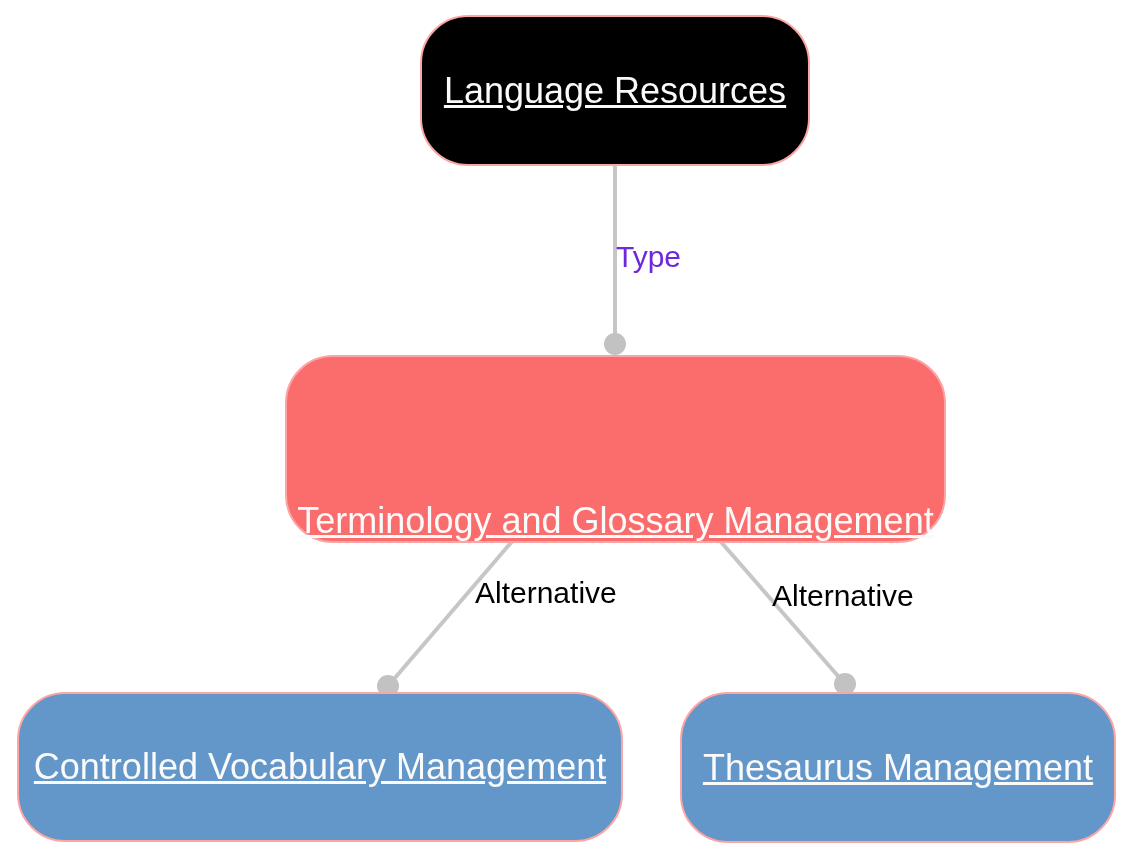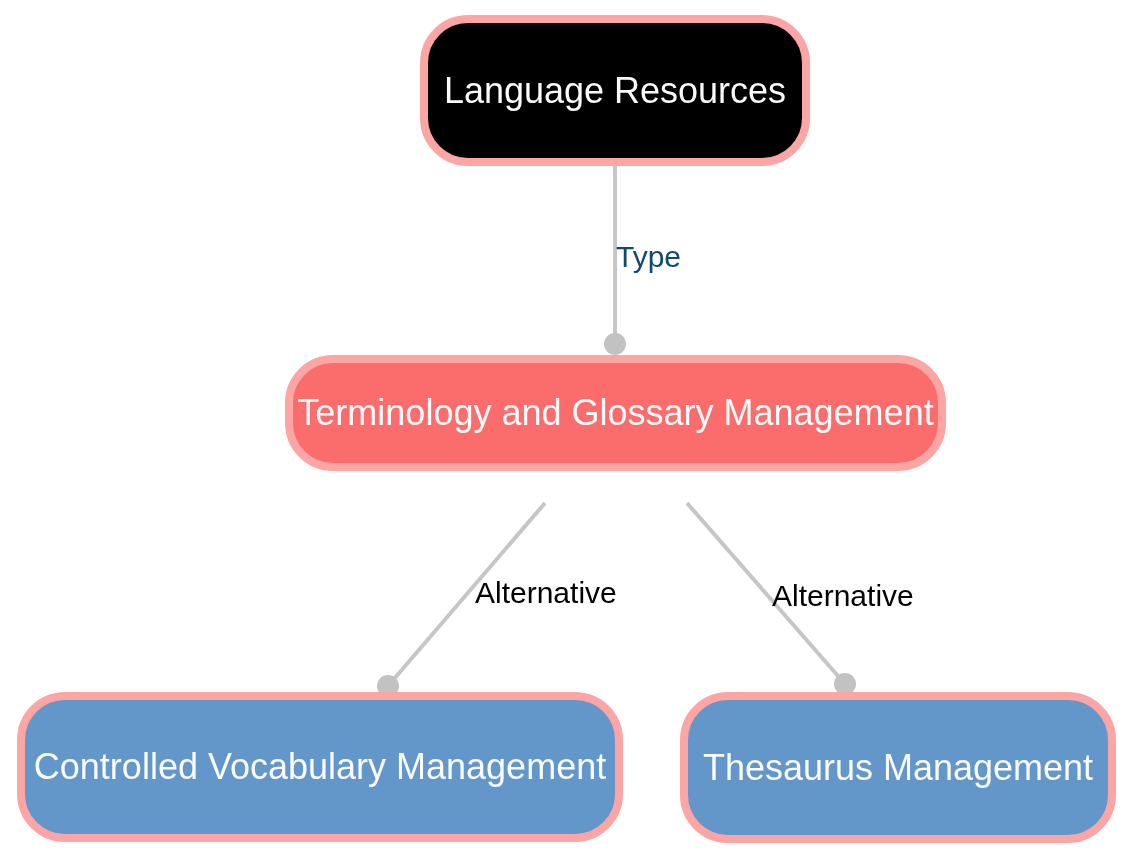--- a/index.html
+++ b/index.html
@@ -19,31 +19,32 @@
     position: absolute;
     left: 0;
     top: 0;
     width: 1148px;
     height: 858px;
     pointer-events: none;
   }
   .node {
     position: absolute;
     box-sizing: border-box;
-    border: 8px solid #fca5a5;
+    border: 2px solid #fca5a5;
     border-radius: 48px;
     display: flex;
     align-items: center;
     justify-content: center;
     text-align: center;
     color: #fafafa;
     font-size: 36px;
     line-height: 1.1;
     white-space: nowrap;
     cursor: pointer;
+    text-decoration: underline;
   }
   .edge-label {
     position: absolute;
     color: #000000;
     font-size: 30px;
     line-height: 1;
     white-space: nowrap;
   }
 </style>
 </head>
@@ -55,28 +56,28 @@
       <circle cx="615" cy="344" r="11" fill="#c2c2c2"></circle>
       <line x1="545" y1="503" x2="388" y2="686" stroke="#c6c6c6" stroke-width="4"></line>
       <circle cx="388" cy="686" r="11" fill="#c2c2c2"></circle>
       <line x1="687" y1="503" x2="845" y2="684" stroke="#c6c6c6" stroke-width="4"></line>
       <circle cx="845" cy="684" r="11" fill="#c2c2c2"></circle>
     </svg>
   <div id="node-layer">
       <div class="node" style="left: 420px; top: 15px; width: 390px; height: 151px; background: rgb(0, 0, 0);">
         <span>Language Resources</span>
       </div>
-      <div class="node" style="left: 285px; top: 355px; width: 661px; height: 116px; background: rgb(251, 109, 109);">
+      <div class="node" style="left: 285px; top: 355px; width: 661px; height: 188px; background: rgb(251, 109, 109); align-items: flex-end;">
         <span>Terminology and Glossary Management</span>
       </div>
       <div class="node" style="left: 17px; top: 692px; width: 606px; height: 150px; background: rgb(99, 150, 201);">
         <span>Controlled Vocabulary Management</span>
       </div>
       <div class="node" style="left: 680px; top: 692px; width: 436px; height: 151px; background: rgb(99, 150, 201);">
         <span>Thesaurus Management</span>
       </div>
     </div>
   <div id="label-layer">
-      <div class="edge-label" style="left: 616px; top: 242px; color: #0c4a6e;">Type</div>
+      <div class="edge-label" style="left: 616px; top: 242px; color: #6d28d9;">Type</div>
       <div class="edge-label" style="left: 475px; top: 578px; color: rgb(0, 0, 0);">Alternative</div>
       <div class="edge-label" style="left: 772px; top: 581px; color: rgb(0, 0, 0);">Alternative</div>
     </div>
 </div>
 
 </body></html>

